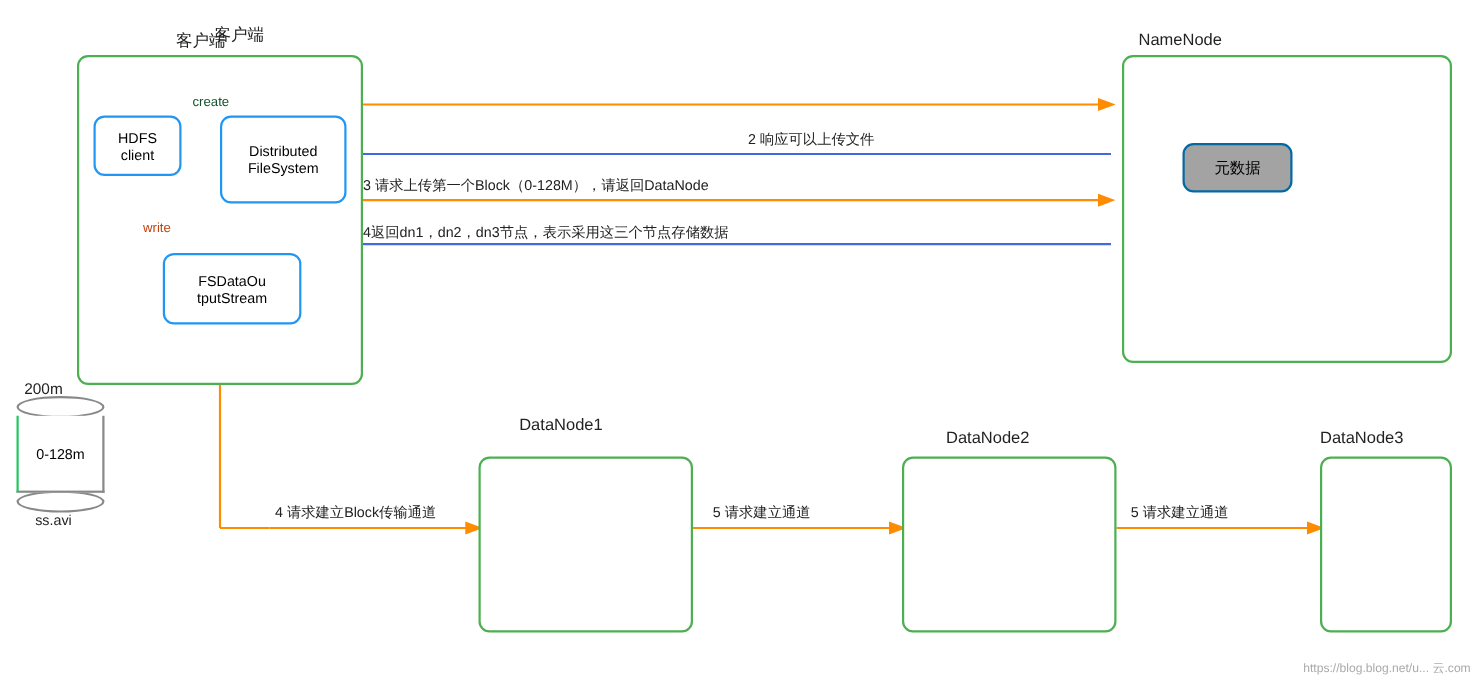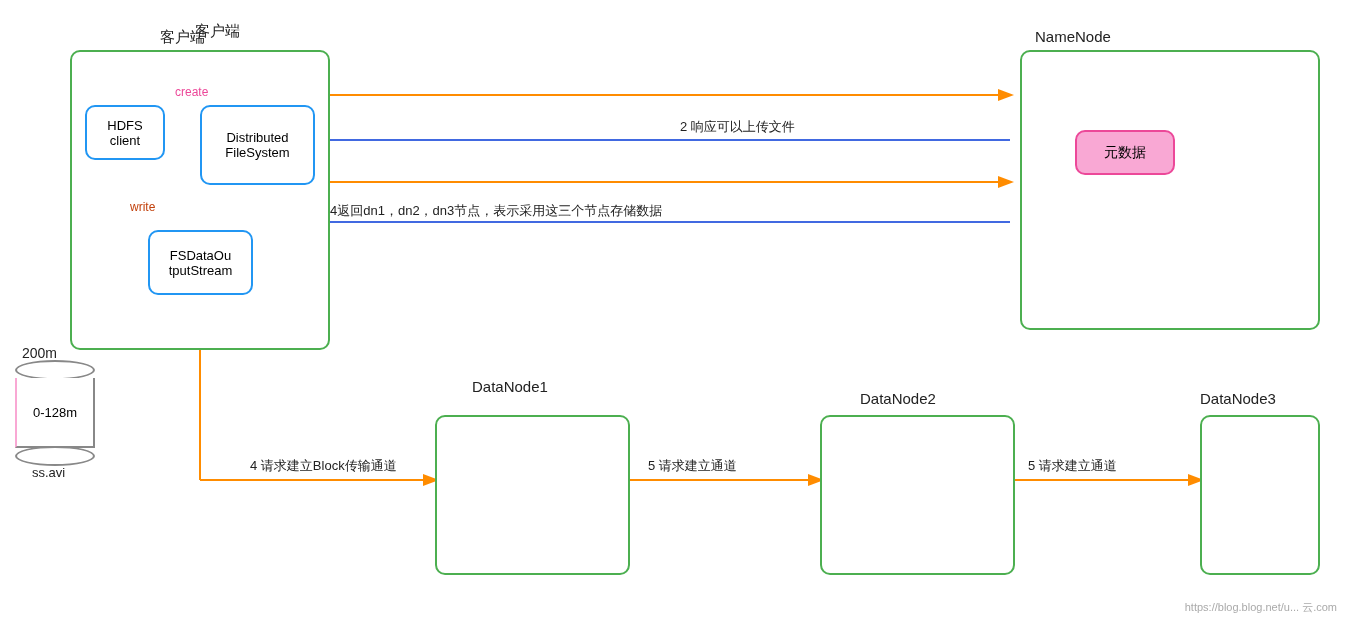--- a/index.html
+++ b/index.html
@@ -28,22 +28,22 @@
     }
     .box-green {
       border: 2.5px solid #4CAF50;
       background: #fff;
     }
     .box-blue {
       border: 2px solid #2196F3;
       background: #fff;
     }
     .box-orange-border {
-      border: 2px solid #ec4899;
-      background: #f9a8d4;
+      border: 2px solid #0369a1;
+      background: #a3a3a3;
     }
     
     .label {
       position: absolute;
       font-size: 14px;
       color: #222;
     }
     
     .arrows-svg {
       position: absolute;
@@ -57,21 +57,21 @@
       position: absolute;
       display: flex;
       flex-direction: column;
       align-items: center;
       justify-content: center;
     }
     .cylinder-body {
       width: 80px;
       height: 70px;
       background: #fff;
-      border-left: 2px solid #f9a8d4;
+      border-left: 2px solid #22c55e;
       border-right: 2px solid #888;
       border-bottom: 2px solid #888;
       position: relative;
       display: flex;
       align-items: center;
       justify-content: center;
       font-size: 13px;
     }
     .cylinder-top {
       width: 80px;
@@ -153,26 +153,26 @@
   <div class="box box-blue" style="left:200px; top:105px; width:115px; height:80px; font-size:13px;">
     <span style="white-space:pre-line;">Distributed
 FileSystem</span>
   </div>
 
   <div class="box box-blue" style="left:85px; top:105px; width:80px; height:55px; font-size:13px;">
     <span style="white-space:pre-line;">HDFS
 client</span>
   </div>
 
-  <div class="box box-blue" style="left:148px; top:230px; width:105px; height:65px; font-size:13px;">
+  <div class="box box-blue" style="left:148px; top:230px; width:126px; height:65px; font-size:13px;">
     <span style="white-space:pre-line;">FSDataOu
 tputStream</span>
   </div>
 
-  <div class="label" style="left:175px; top:85px; font-size:12px; color:#ec4899;">create</div>
+  <div class="label" style="left:175px; top:85px; font-size:12px; color:#14532d;">create</div>
 
   <div class="label" style="left:130px; top:200px; font-size:12px; color:#c2410c;">write</div>
 
   <div class="label" style="left:22px; top:345px; font-size:14px;">200m</div>
 
   <div class="cylinder" style="left:15px; top:360px;">
     <div class="cylinder-top"></div>
     <div class="cylinder-body">
       <span>0-128m</span>
     </div>
@@ -186,20 +186,21 @@
   <div class="box box-green" style="left:1020px; top:50px; width:300px; height:280px;">
   </div>
 
   <div class="box box-orange-border" style="left:1075px; top:130px; width:100px; height:45px; font-size:14px;">
     <span>元数据</span>
   </div>
 
 
   <div class="label" style="left:680px; top:118px; font-size:13px;">2 响应可以上传文件</div>
 
+  <div class="label" style="left:330px; top:160px; font-size:13px;">3 请求上传第一个Block（0-128M），请返回DataNode</div>
 
   <div class="label" style="left:330px; top:202px; font-size:13px;">4返回dn1，dn2，dn3节点，表示采用这三个节点存储数据</div>
 
   <div class="label" style="left:472px; top:378px; font-size:15px;">DataNode1</div>
 
   <div class="box box-green" style="left:435px; top:415px; width:195px; height:160px;"></div>
 
   <div class="label" style="left:860px; top:390px; font-size:15px;">DataNode2</div>
 
   <div class="box box-green" style="left:820px; top:415px; width:195px; height:160px;"></div>

